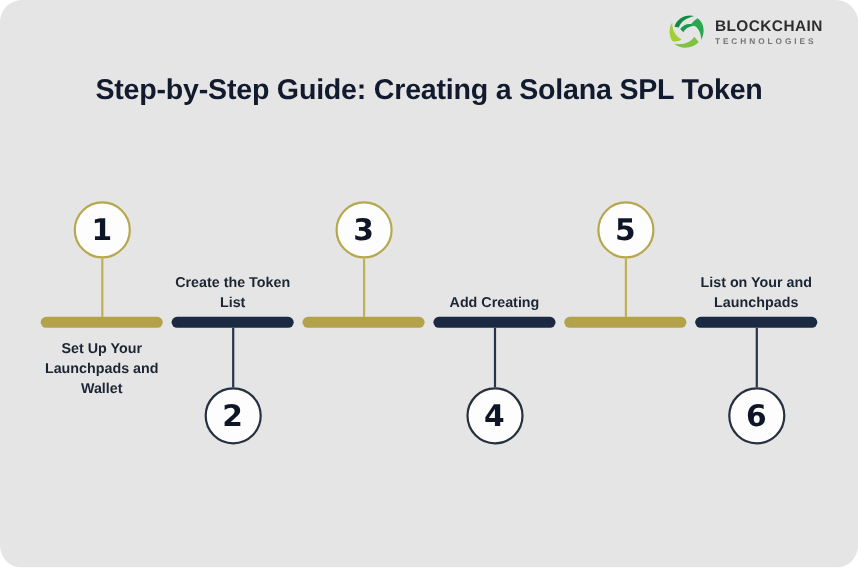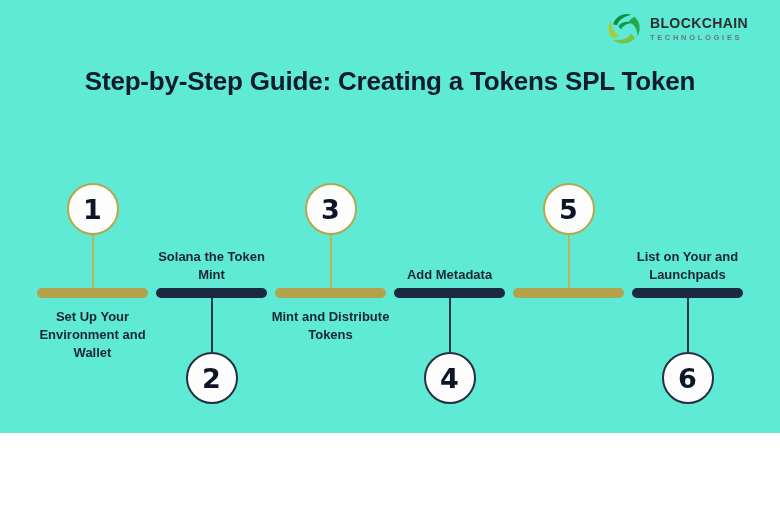--- a/index.html
+++ b/index.html
@@ -1,22 +1,23 @@
 <!DOCTYPE html>
 <html><head>
 <meta charset="utf-8">
 <style>
   html, body { margin: 0; padding: 0; }
   .canvas {
     position: relative;
     width: 780px;
-    height: 433px;
-    background: #5eead4;
+    height: 516px;
+    background: #e5e5e5;
     overflow: hidden;
     font-family: "Liberation Sans", sans-serif;
+    border-radius: 20px;
   }
 
   
   .logo {
     position: absolute;
     top: 10px;
     right: 32px;
     display: flex;
     align-items: center;
     gap: 7px;
@@ -133,58 +134,57 @@
       <path d="M28.5 27.5 C23 33.5 12.8 34.3 6.8 29 C14.2 30.3 21.4 28 24.4 22.8 Z" fill="#7dc242"></path>
       <path d="M5 26.5 C1.8 21.5 1.8 14.5 5 10.5 C4.8 17 8 22.3 13.2 25.3 C10.2 27.3 7.2 27.3 5 26.5 Z" fill="#a2ce39"></path>
       <path d="M12 16 C15 11.5 21 10.2 25.5 13 C21 13 16.8 15 14.8 18.8 Z" fill="#169b4a"></path>
     </svg>
     <div class="logo-text">
       <div class="logo-name">BLOCKCHAIN</div>
       <div class="logo-sub">TECHNOLOGIES</div>
     </div>
   </div>
 
-  <div class="title">Step-by-Step Guide: Creating a Tokens SPL Token</div>
+  <div class="title">Step-by-Step Guide: Creating a Solana SPL Token</div>
 
   <div class="timeline">
 
     <div class="step top gold">
       <div class="circle">
           <span>1</span>
         </div>
       <div class="connector"></div>
       <div class="bar"></div>
-      <div class="label">Set Up Your Environment and Wallet</div>
+      <div class="label">Set Up Your Launchpads and Wallet</div>
     </div>
 
     <div class="step bottom navy">
       <div class="circle">
           <span>2</span>
         </div>
       <div class="connector"></div>
       <div class="bar"></div>
-      <div class="label">Solana the Token Mint</div>
+      <div class="label">Create the Token List</div>
     </div>
 
     <div class="step top gold">
       <div class="circle">
           <span>3</span>
         </div>
       <div class="connector"></div>
       <div class="bar"></div>
-      <div class="label">Mint and Distribute Tokens</div>
     </div>
 
     <div class="step bottom navy">
       <div class="circle">
           <span>4</span>
         </div>
       <div class="connector"></div>
       <div class="bar"></div>
-      <div class="label">Add Metadata</div>
+      <div class="label">Add Creating</div>
     </div>
 
     <div class="step top gold">
       <div class="circle">
           <span>5</span>
         </div>
       <div class="connector"></div>
       <div class="bar"></div>
     </div>
 

